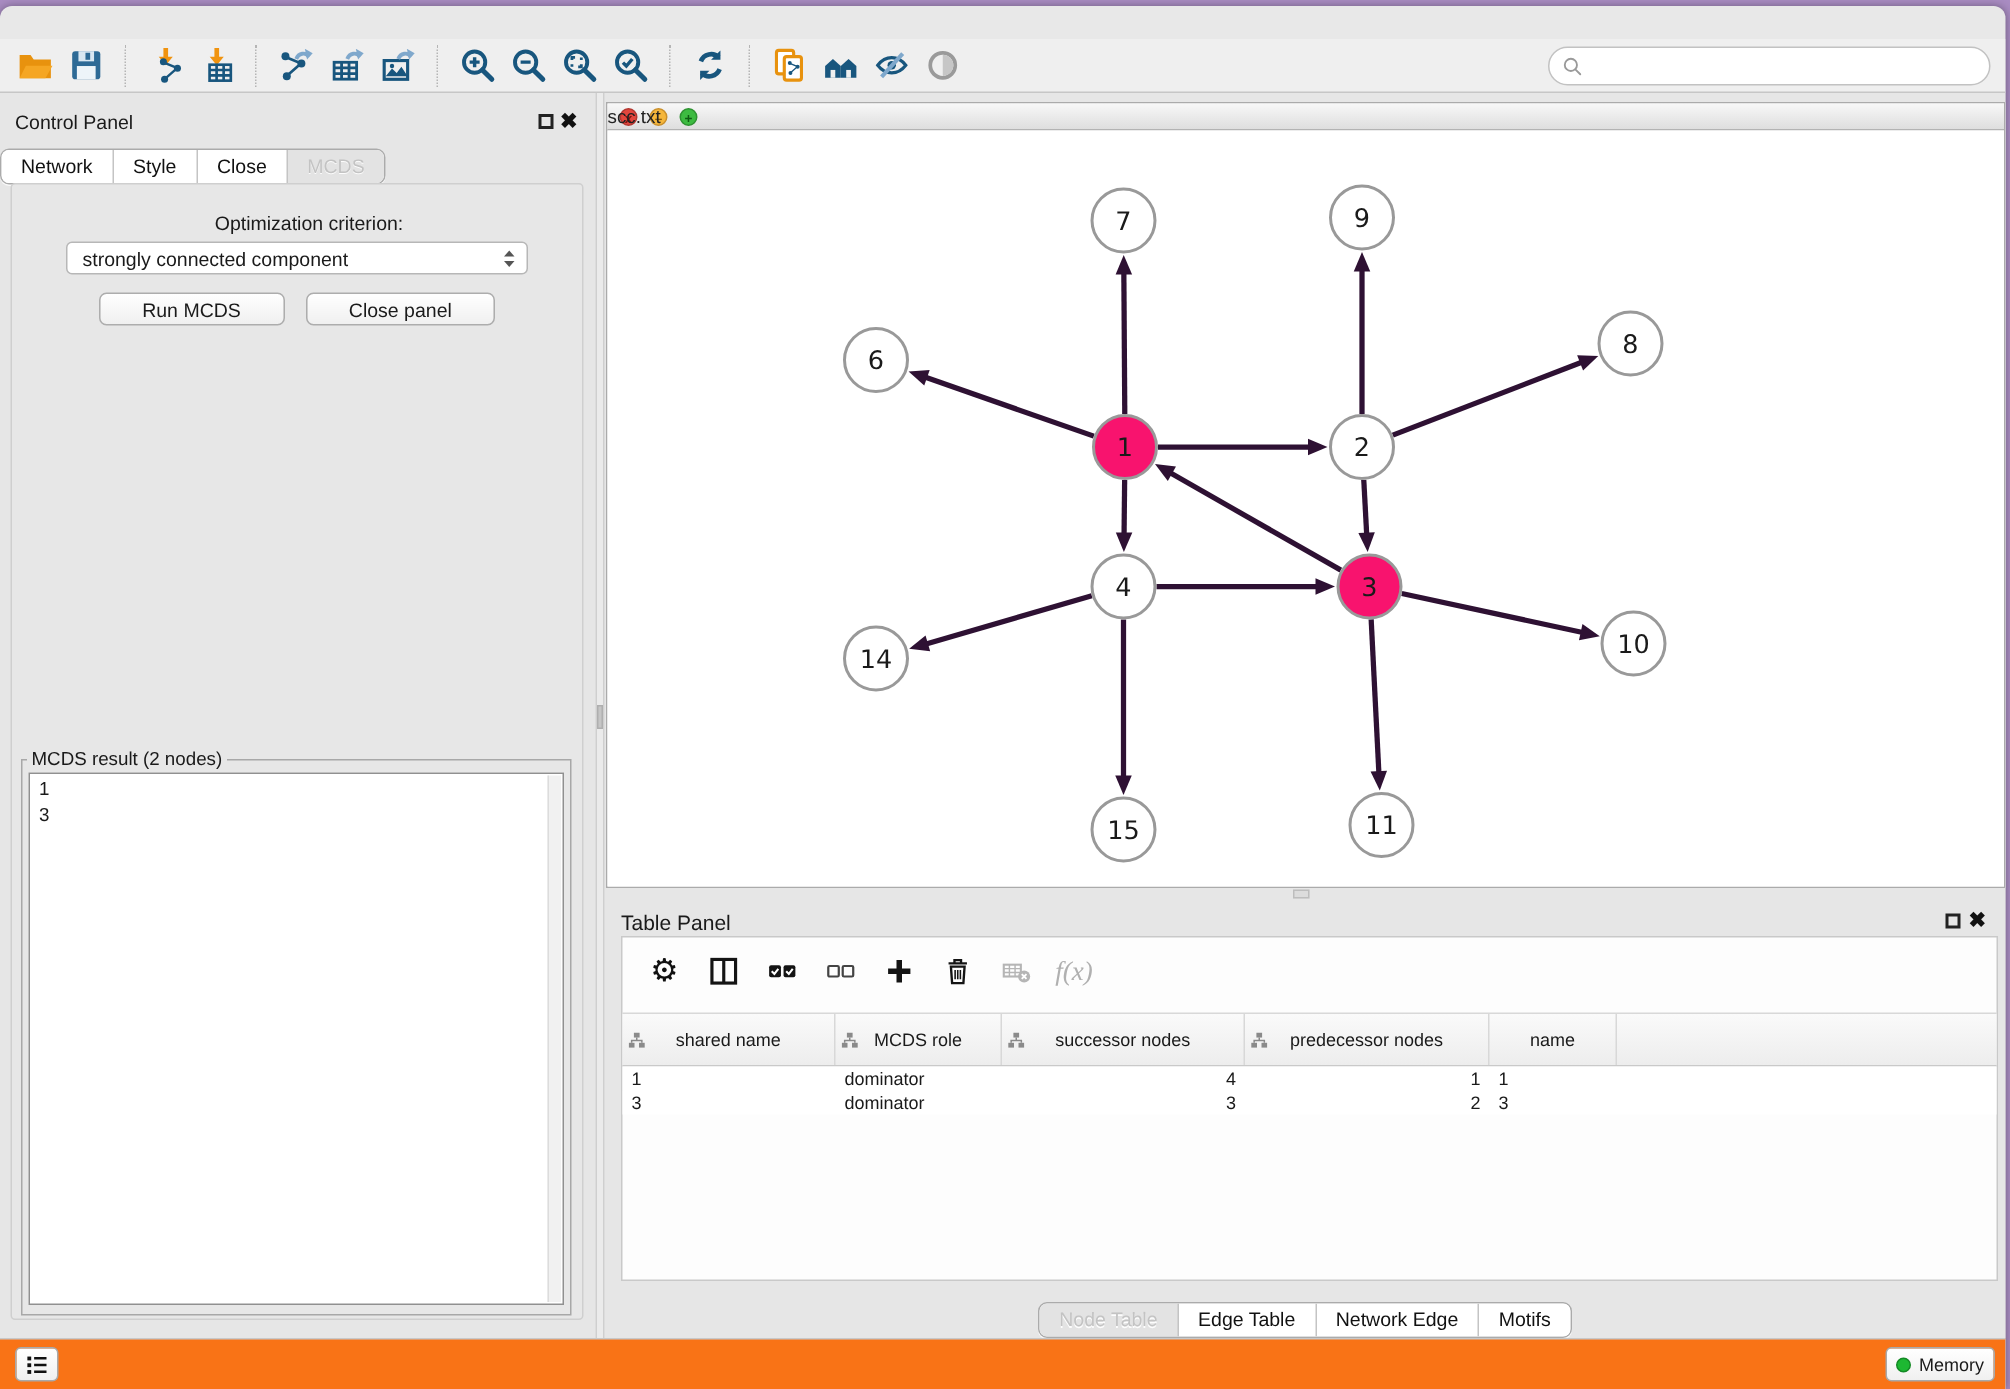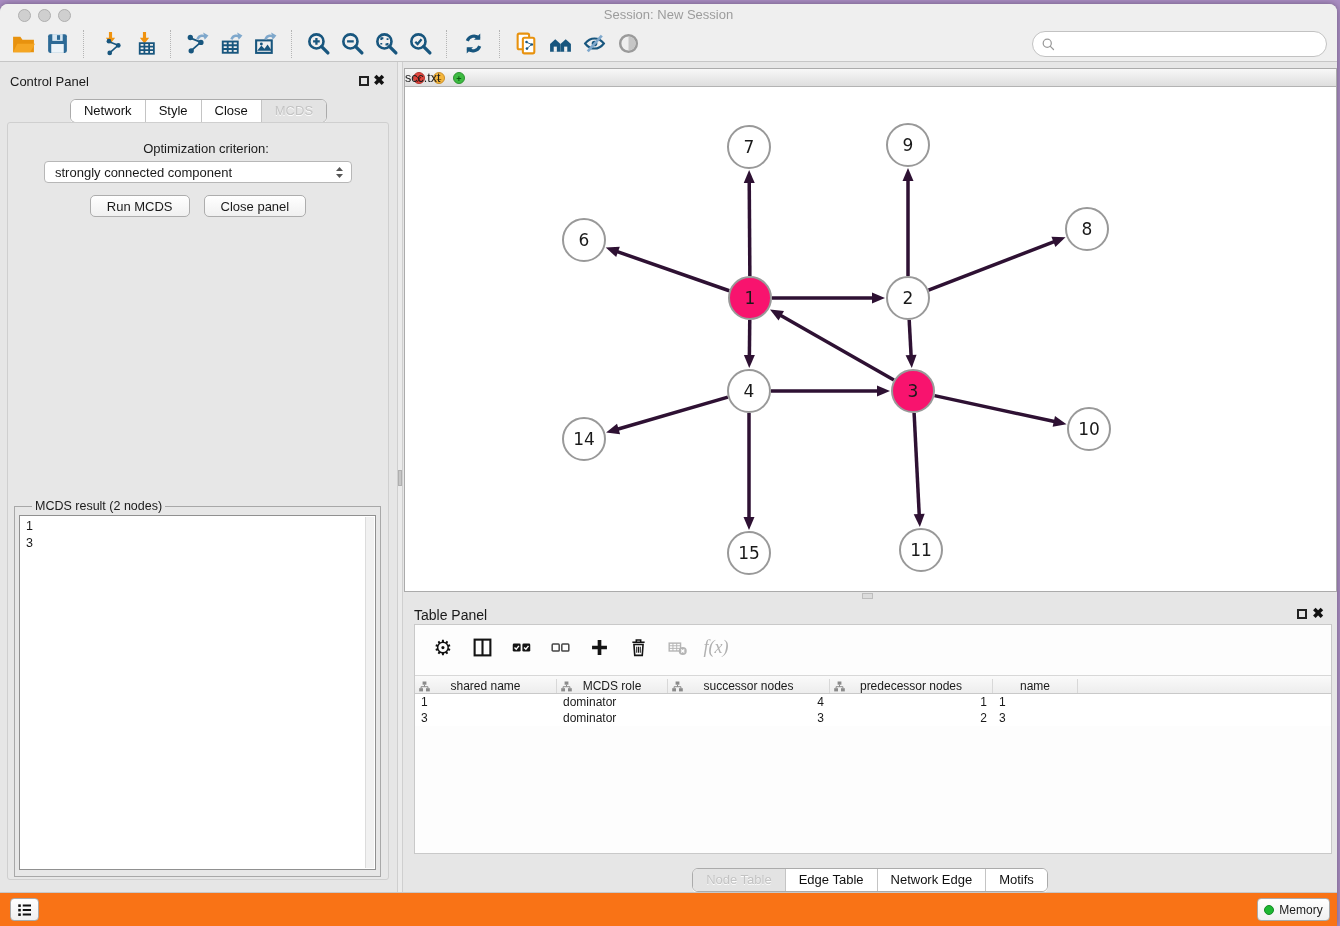--- a/index.html
+++ b/index.html
@@ -27,34 +27,34 @@
   
   .control-panel { position:absolute; left:0; top:0; width:397px; height:100%; }
   .panel-head-title { position:absolute; left:10px; top:12px; font-size:13px; color:#1a1a1a; }
   .float-ico { position:absolute; top:14px; width:10px; height:10px; border:2px solid #222; }
   .close-ico { position:absolute; top:10px; font-size:14px; font-weight:bold; color:#111; line-height:16px; }
   .tabstrip { display:inline-flex; border:1px solid #ABABAB; border-radius:6px; overflow:hidden;
               background:#fff; font-size:13px; box-shadow:0 1px 0 rgba(255,255,255,.7); }
   .seg { padding:3px 13px 4px; border-right:1px solid #C4C4C4; background:#fff; color:#111; white-space:nowrap; }
   .seg:last-child { border-right:none; }
   .seg.selected { background:#E3E3E3; color:#C3C3C3; text-shadow:0 1px 0 rgba(255,255,255,.9); }
-  .cp-tabs { position:absolute; left:0; right:0; top:37px; text-align:center; }
+  .cp-tabs { position:absolute; left:0; right:0; top:37px; }
   .cp-box { position:absolute; left:7px; right:8px; top:60px; bottom:12px; background:#E7E7E7;
             border:1px solid #CFCFCF; border-radius:3px; }
   .opt-label { position:absolute; left:16px; right:0; top:18px; text-align:center; font-size:13px; }
   .criterion { position:absolute; left:36px; right:36px; top:38px; height:22px; background:#fff;
                border:1px solid #B7B7B7; border-radius:4px; font-size:13px; display:flex; align-items:center;
                padding-left:10px; }
   .criterion svg { position:absolute; right:6px; top:3px; width:11px; height:15px; }
   .btn-row { position:absolute; left:0; right:0; top:72px; display:flex; justify-content:center; gap:14px; }
-  .aqua-btn { height:22px; padding:0 16px; font-size:13px; background:linear-gradient(#FFFFFF,#F0F0F0);
+  .aqua-btn { height:22px; padding:0 28px; font-size:13px; background:linear-gradient(#FFFFFF,#F0F0F0);
               border:1px solid #ADADAD; border-radius:5px; display:flex; align-items:center; }
   fieldset.result { position:absolute; left:6px; right:7px; top:376px; height:378px;
                     border:1px solid #A8A8A8; padding:0; }
-  fieldset.result legend { font-size:12.5px; margin-left:17px; padding:0 3px; }
+  fieldset.result legend { font-size:12.5px; margin-left:3px; padding:0 3px; }
   .result-inner { position:absolute; left:4px; right:4px; top:2px; bottom:6px; background:#fff;
                   border:1px solid #909090; }
   .result-scroll { position:absolute; right:1px; top:1px; bottom:1px; width:9px; background:#F1F1F1;
                    border-left:1px solid #DCDCDC; }
   .result-lines { padding:2px 6px; font-size:12.5px; line-height:17px; white-space:pre; }
   
   .v-split { position:absolute; left:397px; top:0; width:6px; height:100%; background:#EBEBEB;
              border-left:1px solid #CFCFCF; border-right:1px solid #CFCFCF; }
   .v-grip { position:absolute; left:0; top:408px; width:4px; height:16px; background:#C6C6C6; border:1px solid #AFAFAF; }
   
@@ -75,22 +75,22 @@
   .tp-title { position:absolute; left:11px; top:545px; font-size:14px; }
   .tp-box { position:absolute; left:11px; right:5px; top:562px; height:230px; background:#FDFDFD;
             border:1px solid #C9C9C9; }
   .tp-toolbar { position:absolute; left:0; right:0; top:0; height:44px; display:flex; align-items:center;
                 gap:15px; padding-left:16px; }
   .tp-ico { display:flex; align-items:center; justify-content:center; width:24px; height:24px; }
   .tp-ico svg { width:21px; height:21px; }
   .fx-text { font-family:"Liberation Serif", serif; font-style:italic; font-size:18px; color:#B0B0B0; }
   .gear-text { font-size:21px; line-height:21px; color:#111; }
   .tbl { position:absolute; left:0; right:0; top:50px; }
-  .tbl-head { display:flex; height:19px; background:linear-gradient(#FAFAFA,#EDEDED);
-              border-top:1px solid #D8D8D8; border-bottom:1px solid #C9C9C9; font-size:12px;align-items:flex-end; }
+  .tbl-head { display:flex; height:36px; background:linear-gradient(#FAFAFA,#EDEDED);
+              border-top:1px solid #D8D8D8; border-bottom:1px solid #C9C9C9; font-size:12px; }
   .th { position:relative; display:flex; align-items:center; justify-content:center; gap:4px;
         border-right:1px solid #D8D8D8; color:#1a1a1a; }
   .th svg { position:absolute; left:4px; width:11px; height:11px; }
   .tbl-row { display:flex; height:16px; font-size:12px; background:#fff; }
   .td { padding:0 6px; display:flex; align-items:center; overflow:hidden; }
   .td.right { justify-content:flex-end; }
   .tp-tabs { position:absolute; left:0; right:0; top:806px; text-align:center; }
   
   .status-bar { position:absolute; left:0; bottom:0; width:100%; height:34px; background:#f97316;
                 border-top:1px solid #C8C8C8; }
@@ -98,26 +98,20 @@
             border:1px solid #A9A9A9; border-radius:4px; display:flex; align-items:center; justify-content:center; }
   .list-btn { left:10px; width:29px; }
   .mem-btn { right:7px; width:73px; gap:5px; font-size:12px; }
   .mem-dot { width:10px; height:10px; border-radius:50%; background:#1DB832; border:1px solid #148A25; }
 </style>
 </head>
 <body>
 
 <div class="window">
 
-  <div class="titlebar">
-    <span class="tl-dot" style="left:18px"></span>
-    <span class="tl-dot" style="left:38px"></span>
-    <span class="tl-dot" style="left:58px"></span>
-    <div class="win-title">Session: New Session</div>
-  </div>
 
   <div class="toolbar" id="main-toolbar">
     <div class="tb-btn">
         <svg viewBox="0 0 24 24">
           <path d="M2 5.5h7l2 2.8h11v12H2z" fill="#E8920E"></path>
           <path d="M2 20.3l4-8h17l-4.5 8z" fill="#F5A623"></path>
         </svg>
       </div>
       <div class="tb-btn">
         <svg viewBox="0 0 24 24">

